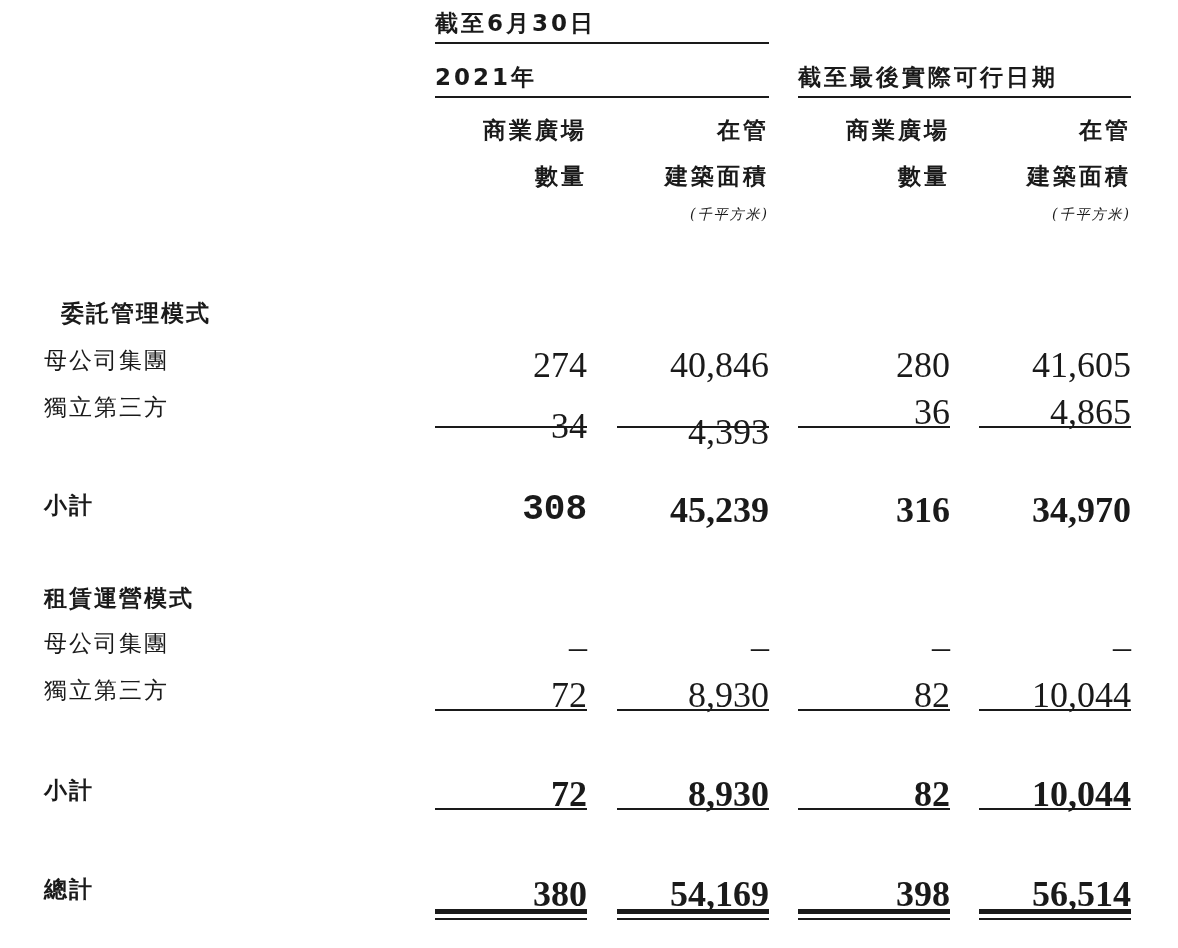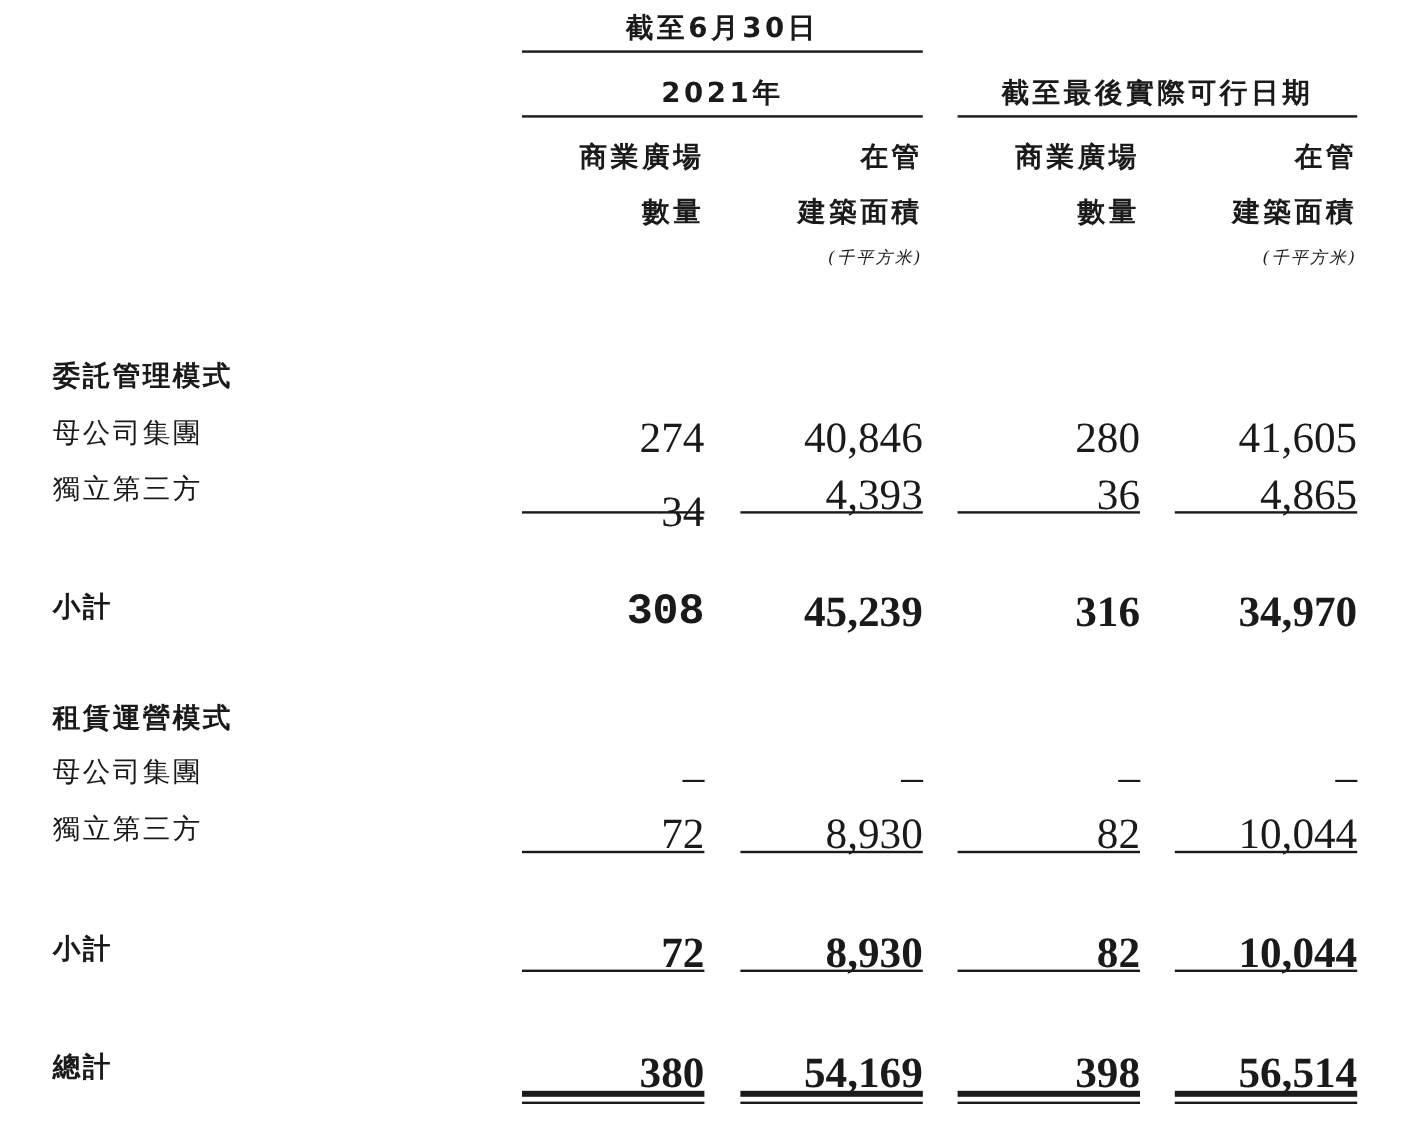--- a/index.html
+++ b/index.html
@@ -2,21 +2,21 @@
 <html><head>
 <meta charset="utf-8">
 <style>
   html, body { margin: 0; padding: 0; background: #ffffff; }
   body { width: 1178px; height: 948px; position: relative; overflow: hidden; color: #1a1a1a; }
   .abs { position: absolute; }
   .cjk { font-family: "DejaVu Sans", sans-serif; }
   .num { font-family: "Liberation Serif", serif; font-size: 36px; }
   .b { font-weight: bold; }
   .right { text-align: right; }
-  .center { text-align: center; }
+  .center { text-align: left; }
   .label { left: 44px; font-size: 23px; letter-spacing: 2px; }
   .hdr { font-size: 23px; font-weight: bold; letter-spacing: 3px; }
   .unit { font-family: "DejaVu Serif", serif; font-style: italic; font-size: 14px; letter-spacing: 2px; }
   .rule { position: absolute; height: 2px; background: #1a1a1a; }
   .dbl-thick { position: absolute; height: 5px; background: #1a1a1a; }
   .dbl-thin { position: absolute; height: 2px; background: #1a1a1a; }
   .c1 { left: 435px; width: 152px; }
   .c2 { left: 617px; width: 152px; }
   .c3 { left: 798px; width: 152px; }
   .c4 { left: 979px; width: 152px; }
@@ -40,34 +40,34 @@
 <div class="abs cjk hdr right c2" style="top:161px;">建築面積</div>
 <div class="abs unit right c2" style="top:206px;">(千平方米)</div>
 
 <div class="abs cjk hdr right c3" style="top:115px;">商業廣場</div>
 <div class="abs cjk hdr right c3" style="top:161px;">數量</div>
 
 <div class="abs cjk hdr right c4" style="top:115px;">在管</div>
 <div class="abs cjk hdr right c4" style="top:161px;">建築面積</div>
 <div class="abs unit right c4" style="top:206px;">(千平方米)</div>
 
-<div class="abs cjk label b" style="top:298px;">委託管理模式</div>
+<div class="abs cjk label b" style="top:298px;margin-left:17px;">委託管理模式</div>
 
 <div>
   <div class="abs cjk label" style="top:345px;">母公司集團</div>
   <div class="abs num right c1" style="top:344px;">274</div>
   <div class="abs num right c2" style="top:344px;">40,846</div>
   <div class="abs num right c3" style="top:344px;">280</div>
   <div class="abs num right c4" style="top:344px;">41,605</div>
 </div>
 
 <div>
   <div class="abs cjk label" style="top:392px;">獨立第三方</div>
   <div class="abs num right c1" style="top:405px;">34</div>
-  <div class="abs num right c2" style="top:391px;">4,393</div>
+  <div class="abs num right c2" style="top:411px;">4,393</div>
   <div class="abs num right c3" style="top:391px;">36</div>
   <div class="abs num right c4" style="top:391px;">4,865</div>
 </div>
 <div class="rule c1" style="top:426px;"></div>
 <div class="rule c2" style="top:426px;"></div>
 <div class="rule c3" style="top:426px;"></div>
 <div class="rule c4" style="top:426px;"></div>
 
 <div>
   <div class="abs cjk label b" style="top:490px;">小計</div>

